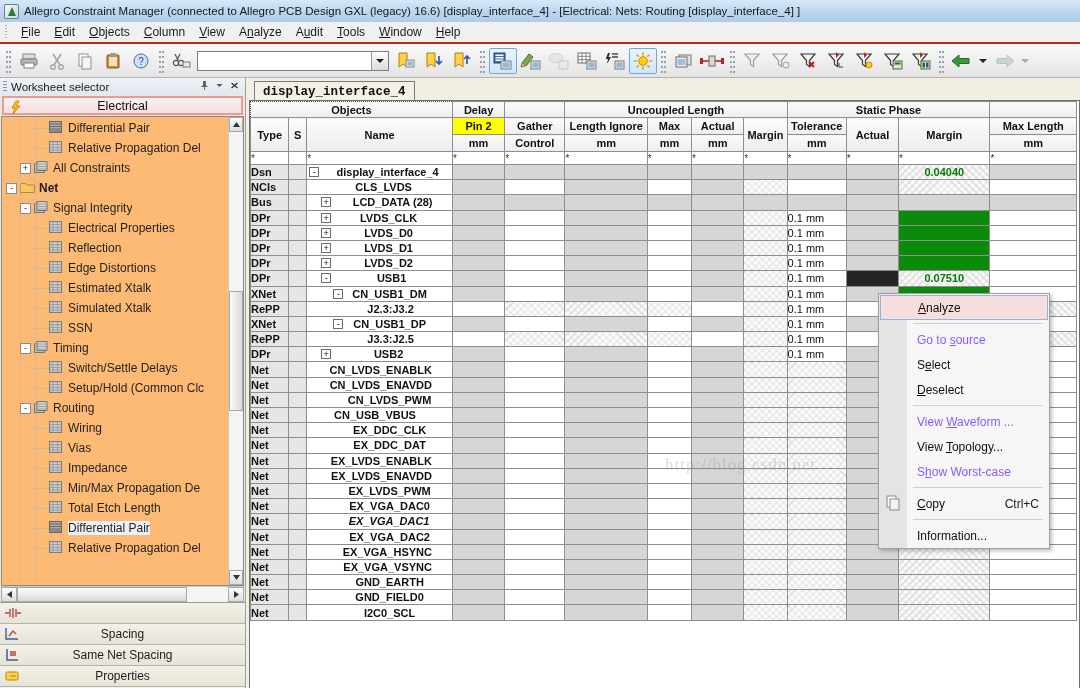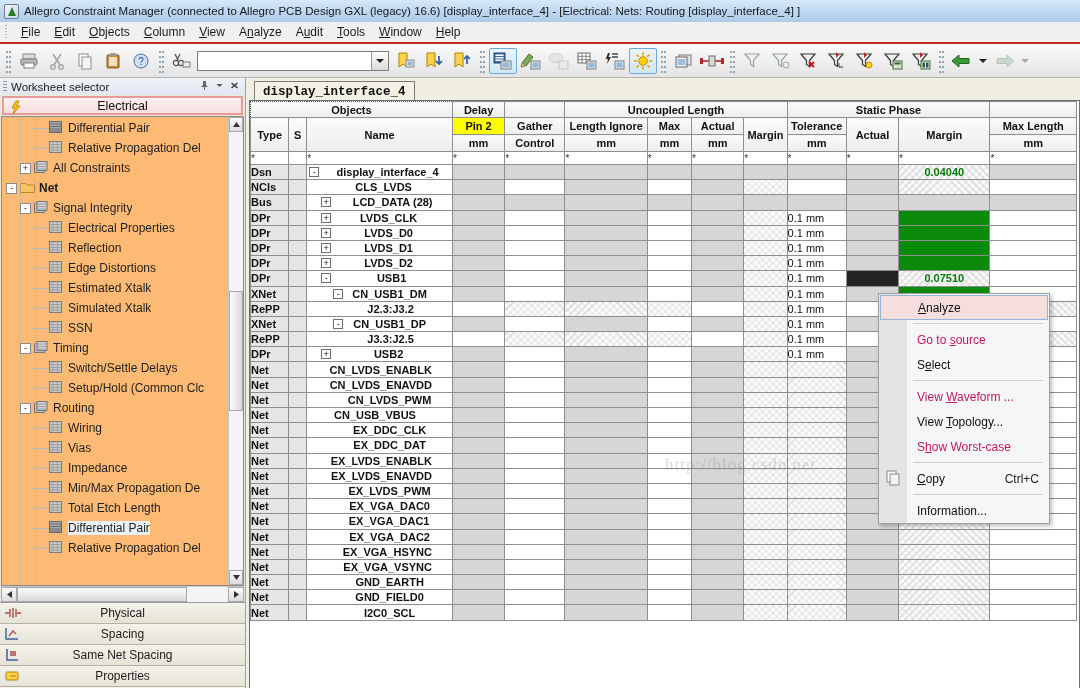--- a/index.html
+++ b/index.html
@@ -383,21 +383,21 @@
     background: #e4e4e4;
   }
   #ctxmenu .item {
     position: relative;
     height: 25px;
     display: flex; align-items: center;
     padding-left: 38px;
     color: #101010;
     white-space: nowrap;
   }
-  #ctxmenu .item.disabled { color: #be185d; }
+  #ctxmenu .item.disabled { color: #8b5cf6; }
   #ctxmenu .item.hl {
     background: #f7dede;
     border: 1px solid #93b4d4;
     margin: 1px;
     height: 25px;
     padding-left: 37px;
     z-index: 2;
   }
   #ctxmenu .item .short { margin-left: auto; padding-right: 10px; color:#222; }
   #ctxmenu .sep { height: 1px; background: #d0d0d0; margin: 3px 6px 3px 34px; position: relative; z-index:2;}
@@ -927,21 +927,20 @@
       </div>
 
       <div id="catbtns">
         <div class="catbtn">
           <span class="cicon">
             <svg width="18" height="14" viewBox="0 0 18 14">
                 <path d="M1 7 h4 M13 7 h4" stroke="#b04a4a" stroke-width="1.4"></path>
                 <path d="M6 3 v8 M9 2 v10 M12 3 v8" stroke="#b04a4a" stroke-width="1.4"></path>
               </svg>
           </span>
-          <span class="clbl">Physical</span>
         </div>
         <div class="catbtn">
           <span class="cicon">
             <svg width="18" height="14" viewBox="0 0 18 14">
                 <path d="M2 1 v11 h12" stroke="#3a5f9c" stroke-width="1.4" fill="none"></path>
                 <path d="M5 9 l4 -5 3 3" stroke="#b04a4a" stroke-width="1.3" fill="none"></path>
               </svg>
           </span>
           <span class="clbl">Spacing</span>
         </div>
@@ -1528,21 +1527,21 @@
                 <td class="hatch"></td>
                 <td class="white"></td>
               </tr>
               <tr class="drow">
                 <td class="typec">Net</td>
                 <td class="sc"></td>
                 <td class="namec">
                   <div class="inner">
                     <span class="spacer" style="width: 26px;"></span>
                     <span class="spacer" style="width: 14px;"></span>
-                    <span class="txt" style="padding-right: 21px;">EX_VGA_DAC1</span>
+                    <span class="txt" style="padding-right: 21px; font-style: italic;">EX_VGA_DAC1</span>
                   </div>
                 </td>
                 <td class="shade"></td>
                 <td class="white"></td>
                 <td class="shade"></td>
                 <td class="white"></td>
                 <td class="shade"></td>
                 <td class="hatch"></td>
                 <td class="hatch"></td>
                 <td class="shade"></td>
@@ -1688,20 +1687,23 @@
     <div id="ctxitems">
         <div class="item hl">
           <span><span class="u">A</span>nalyze</span>
         </div>
         <div class="sep"></div>
         <div class="item disabled">
           <span>Go to <span class="u">s</span>ource</span>
         </div>
         <div class="item">
           <span>S<span class="u">e</span>lect</span>
+        </div>
+        <div class="item">
+          <span><span class="u">D</span>eselect</span>
         </div>
         <div class="sep"></div>
         <div class="item disabled">
           <span>View <span class="u">W</span>aveform ...</span>
         </div>
         <div class="item">
           <span>View <span class="u">T</span>opology...</span>
         </div>
         <div class="item disabled">
           <span>S<span class="u">h</span>ow Worst-case</span>

